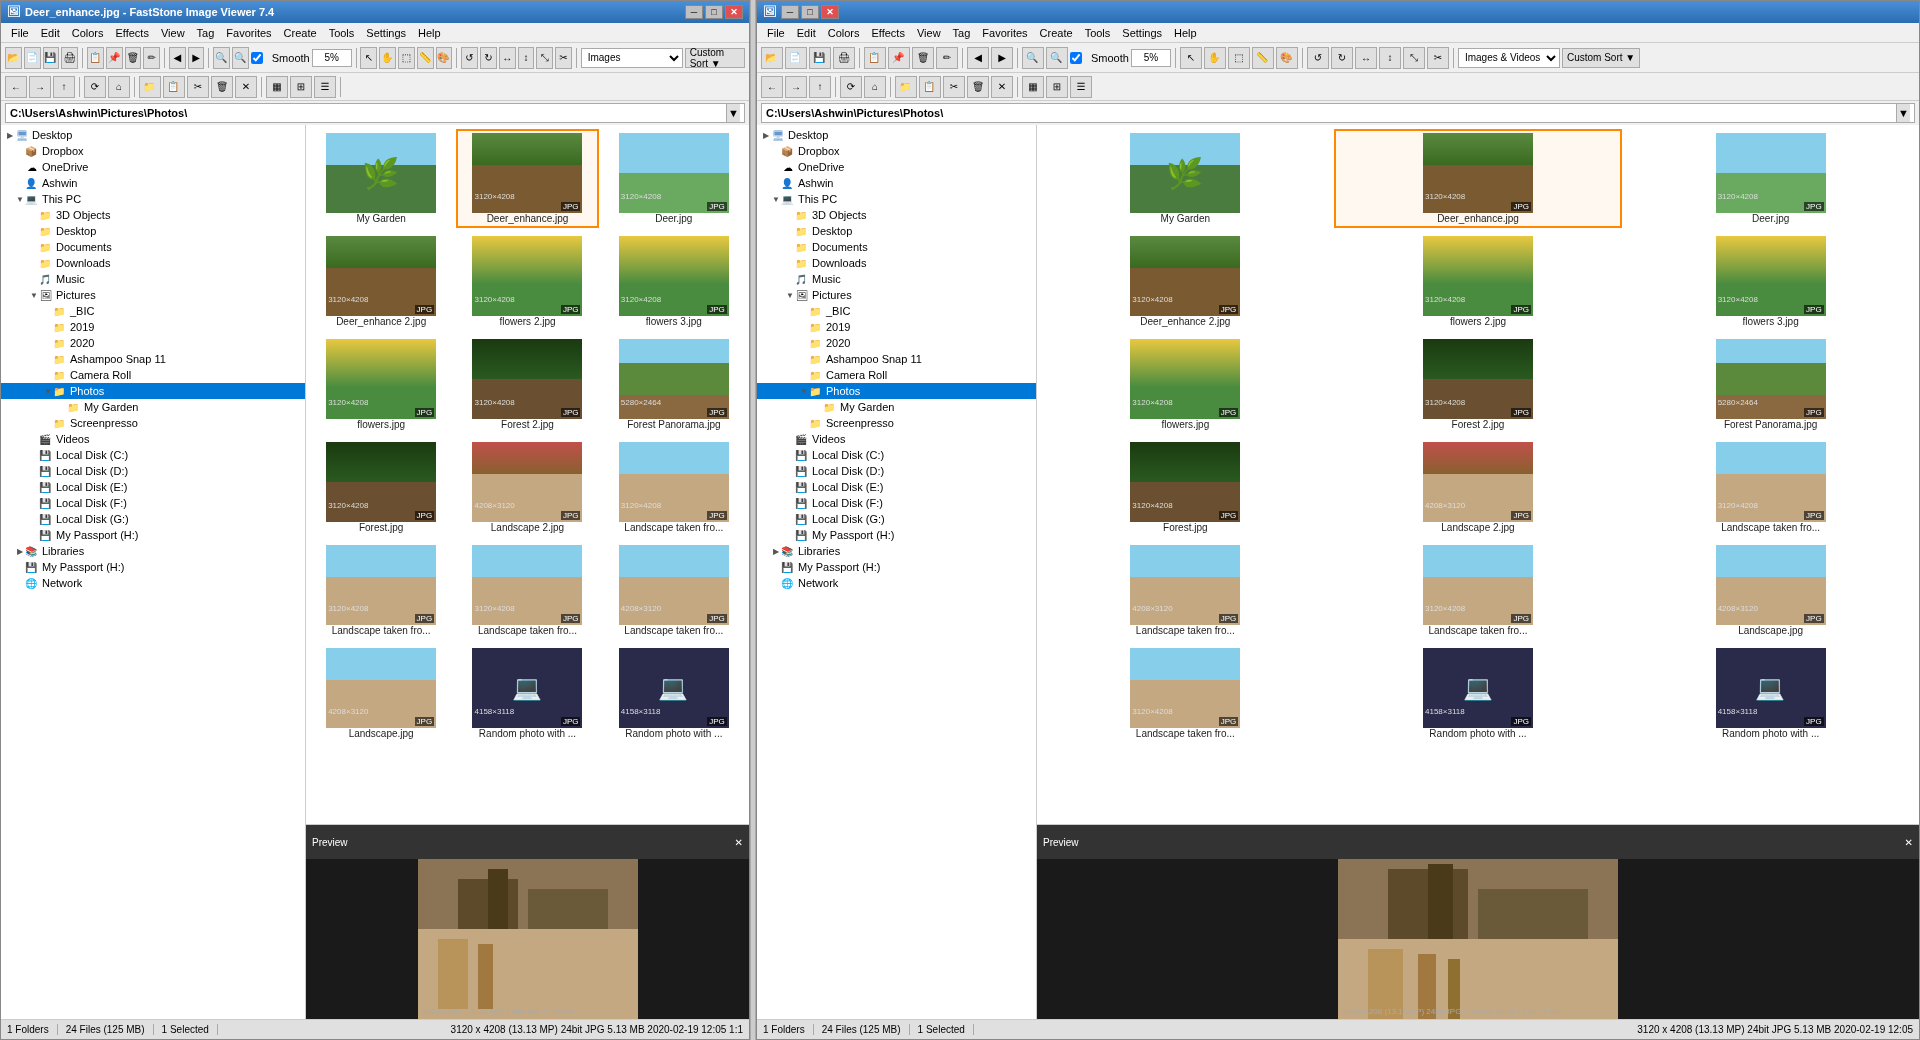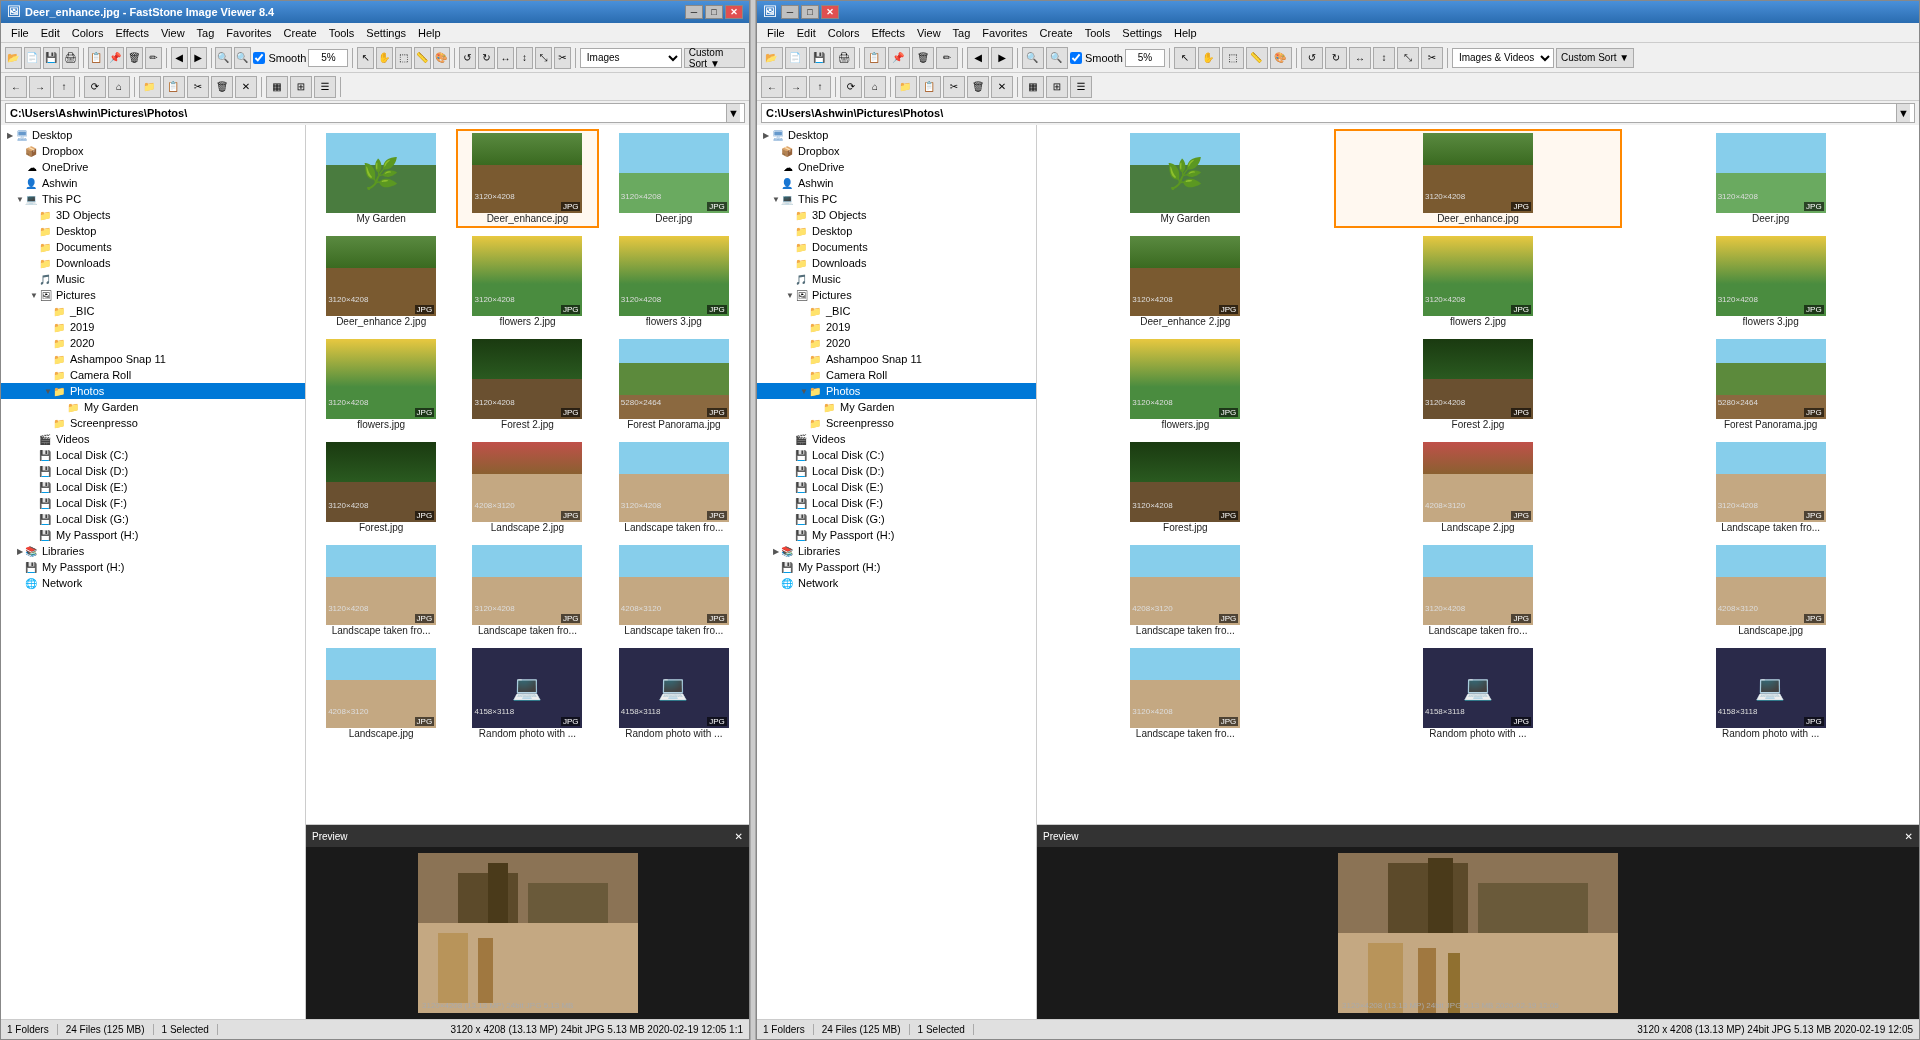--- a/index.html
+++ b/index.html
@@ -15,21 +15,21 @@
     .title-bar .title-text { flex: 1; font-size: 11px; }
     .title-bar .window-controls { display: flex; gap: 2px; }
     .title-bar .win-btn { width: 18px; height: 14px; background: #c0c0c0; border: 1px solid #888; font-size: 9px; display: flex; align-items: center; justify-content: center; cursor: pointer; color: black; }
 
     .menu-bar { display: flex; align-items: center; background: #f0f0f0; border-bottom: 1px solid #ccc; padding: 2px 4px; height: 20px; }
     .menu-item { padding: 1px 6px; font-size: 11px; cursor: pointer; }
 
     .toolbar { display: flex; align-items: center; background: #f0f0f0; border-bottom: 1px solid #ccc; padding: 2px 4px; height: 30px; gap: 2px; flex-wrap: nowrap; }
     .tb-btn { width: 22px; height: 22px; background: #e0e0e0; border: 1px solid #aaa; display: flex; align-items: center; justify-content: center; cursor: pointer; font-size: 10px; }
     .tb-sep { width: 1px; height: 20px; background: #aaa; margin: 0 2px; }
-    .tb-smooth { display: flex; align-items: center; font-size: 11px; gap: 3px; }
+    .tb-smooth { display: flex; align-items: center; font-size: 11px; gap: 9px; }
     .tb-smooth input[type=checkbox] { width: 12px; height: 12px; }
     .tb-zoom { width: 40px; height: 18px; border: 1px solid #aaa; font-size: 10px; text-align: center; }
     .tb-dropdown { height: 20px; border: 1px solid #aaa; font-size: 10px; background: white; padding: 0 2px; }
     .tb-custom-sort { display: flex; align-items: center; background: #e0e0e0; border: 1px solid #aaa; height: 20px; padding: 0 4px; font-size: 10px; cursor: pointer; }
 
     .toolbar2 { display: flex; align-items: center; background: #f0f0f0; border-bottom: 1px solid #ccc; padding: 2px 4px; height: 28px; gap: 2px; }
 
     .path-bar { display: flex; align-items: center; background: white; border: 1px solid #aaa; margin: 2px 4px; height: 20px; padding: 0 4px; }
     .path-text { font-size: 11px; flex: 1; font-weight: bold; }
     .path-dropdown { width: 14px; height: 18px; background: #e0e0e0; border-left: 1px solid #aaa; display: flex; align-items: center; justify-content: center; cursor: pointer; }
@@ -44,21 +44,21 @@
 
     .file-panel { flex: 1; overflow-y: auto; background: white; padding: 4px; }
     .file-grid { display: grid; grid-template-columns: repeat(3, 1fr); gap: 4px; }
     .file-thumb { display: flex; flex-direction: column; align-items: center; padding: 2px; border: 2px solid transparent; cursor: pointer; }
     .file-thumb.selected { border-color: #ff8800; background: #fff8f0; }
     .thumb-img { width: 100px; height: 75px; background: #888; display: flex; align-items: center; justify-content: center; overflow: hidden; position: relative; }
     .thumb-name { font-size: 10px; color: #222; text-align: center; max-width: 110px; overflow: hidden; text-overflow: ellipsis; white-space: nowrap; }
     .thumb-badge { position: absolute; bottom: 2px; right: 2px; background: rgba(0,0,0,0.6); color: white; font-size: 8px; padding: 0 2px; }
 
     .preview-panel { height: 195px; border-top: 1px solid #ccc; background: #1a1a1a; display: flex; flex-direction: column; }
-    .preview-header { display: flex; align-items: center; background: #333; color: white; padding: 2px 6px; height: 22px; font-size: 10px; }
+    .preview-header { display: flex; align-items: center; background: #333; color: white; padding: 2px 6px; height: 34px; font-size: 10px; }
     .preview-header .preview-label { flex: 1; }
     .preview-header .preview-close { cursor: pointer; }
     .preview-img { flex: 1; display: flex; align-items: center; justify-content: center; overflow: hidden; }
 
     .status-bar { display: flex; align-items: center; background: #e0e0e0; border-top: 1px solid #ccc; padding: 2px 6px; height: 20px; font-size: 10px; gap: 8px; }
     .status-seg { border-right: 1px solid #aaa; padding-right: 8px; }
 
     
     .icon-folder { color: #f0c040; }
     .icon-drive { color: #888; }
@@ -78,21 +78,21 @@
   </style>
 </head>
 <body>
 
 <div class="dual-window">
 
   <div class="window" style="width:750px; min-width:750px;">
 
     <div class="title-bar">
       <span class="title-icon">🖼</span>
-      <span class="title-text">Deer_enhance.jpg - FastStone Image Viewer 8.4</span>
+      <span class="title-text">Deer_enhance.jpg - FastStone Image Viewer 7.4</span>
       <div class="window-controls">
         <div class="win-btn">─</div>
         <div class="win-btn">□</div>
         <div class="win-btn" style="background:#e05050;color:white;">✕</div>
       </div>
     </div>
 
     <div class="menu-bar">
       <span class="menu-item">File</span>
       <span class="menu-item">Edit</span>

